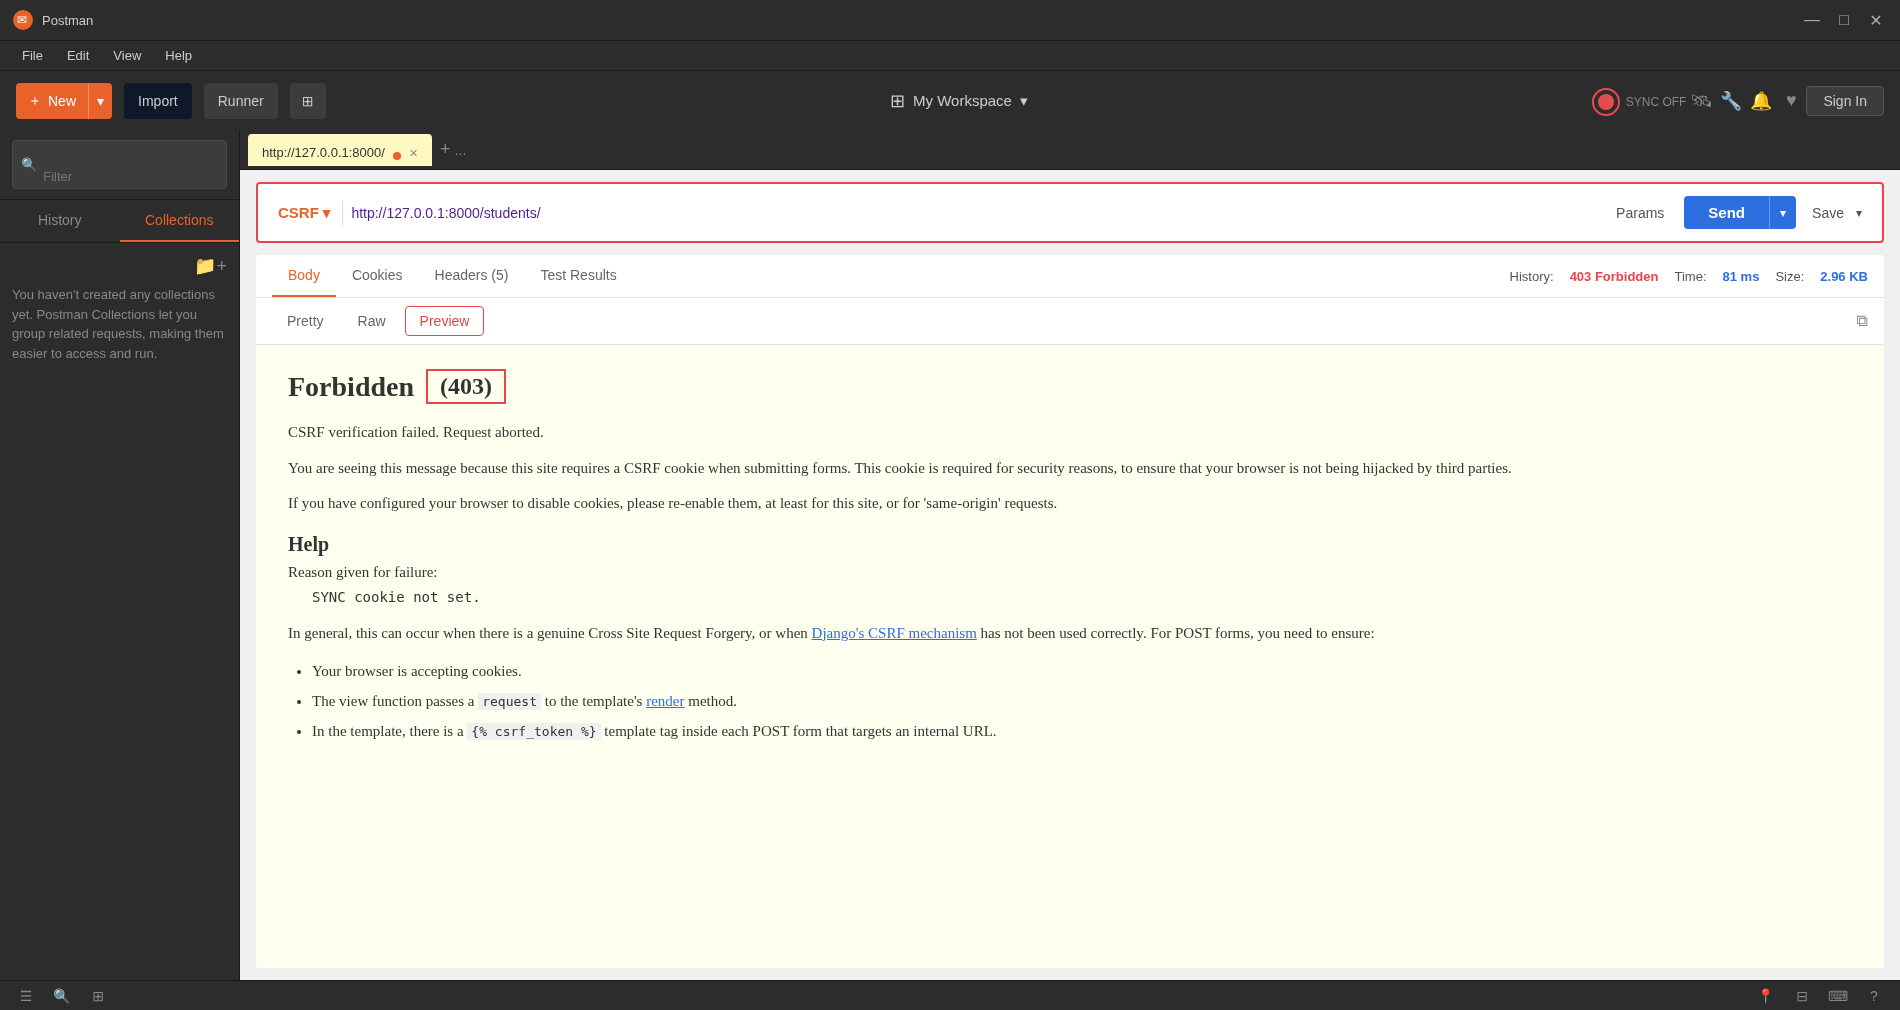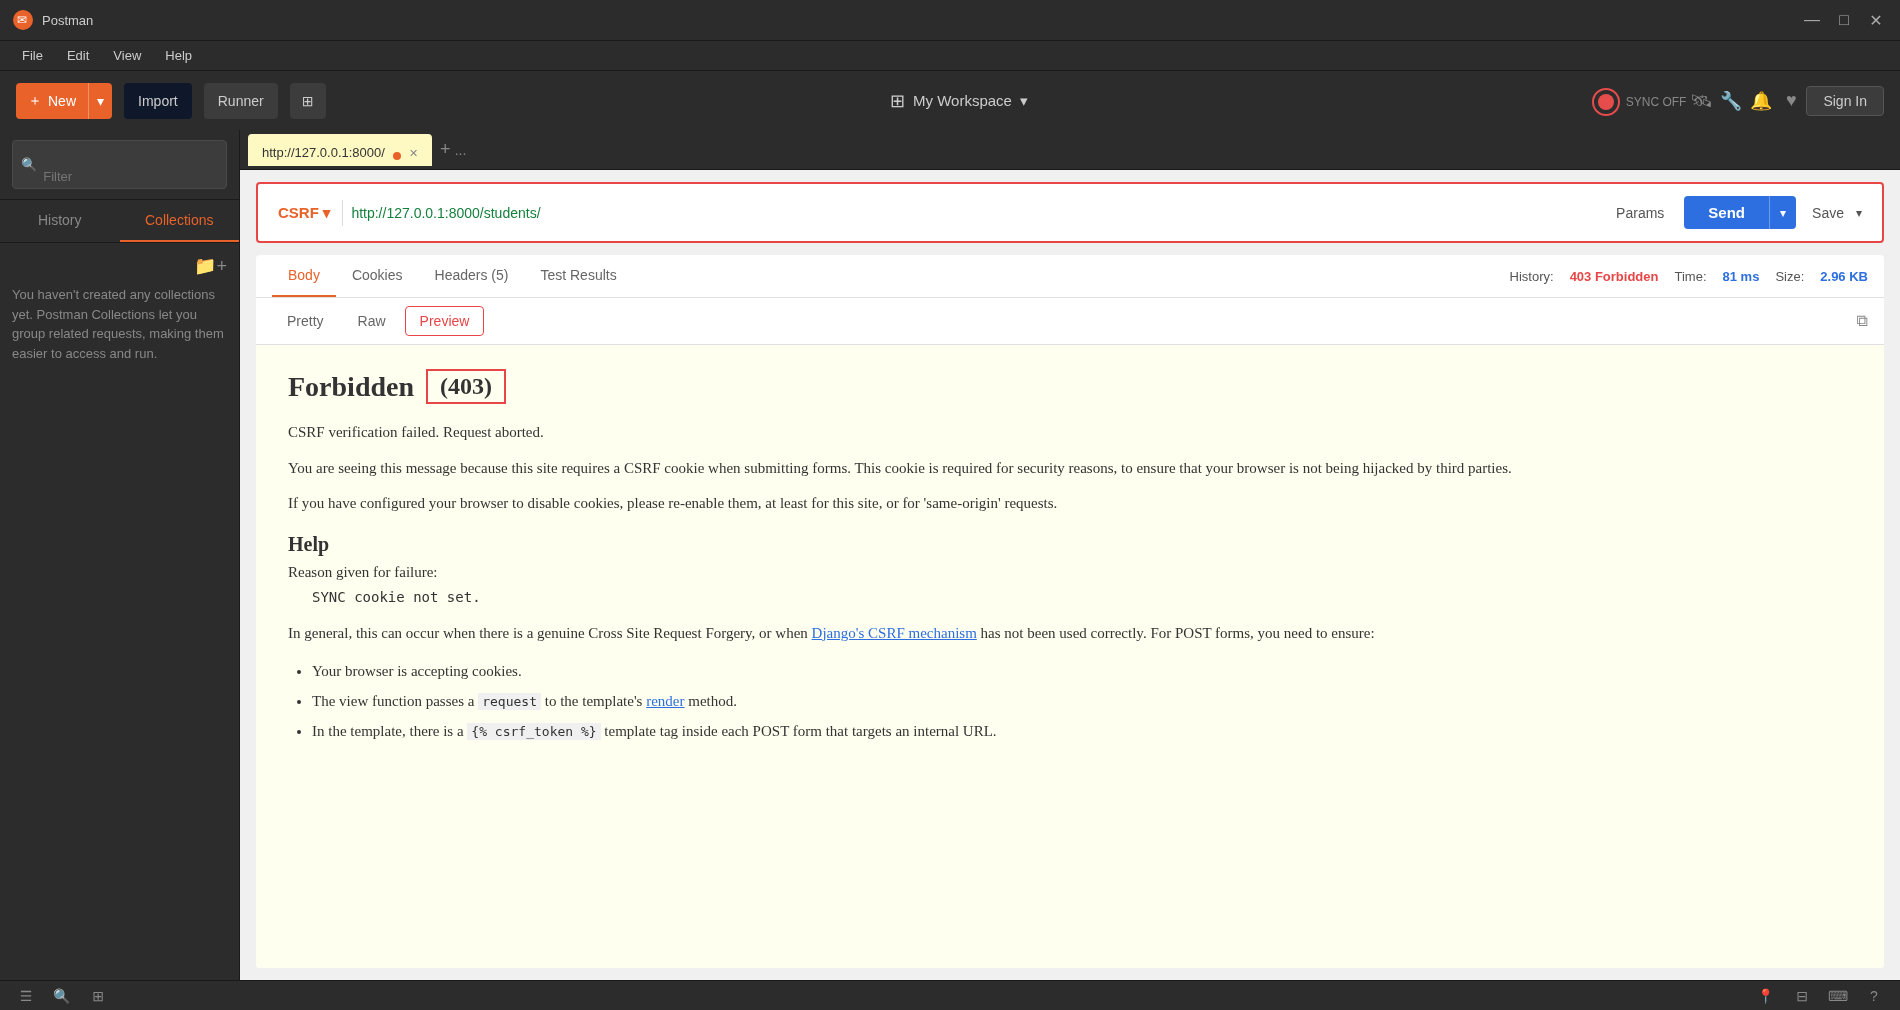--- a/index.html
+++ b/index.html
@@ -221,21 +221,21 @@
       font-weight: 600;
       color: #e8622a;
       cursor: pointer;
       display: flex; align-items: center; gap: 4px;
     }
     .url-input {
       flex: 1;
       border: none;
       outline: none;
       font-size: 14px;
-      color: #15803d;
+      color: #4c1d95;
     }
     .params-btn { background: none; border: none; color: #555; font-size: 14px; cursor: pointer; padding: 4px 12px; }
     .send-btn-group { display: flex; border-radius: 4px; overflow: hidden; }
     .send-btn {
       background: #2d6ee0;
       border: none;
       color: white;
       font-size: 15px;
       font-weight: 600;
       padding: 8px 24px;

